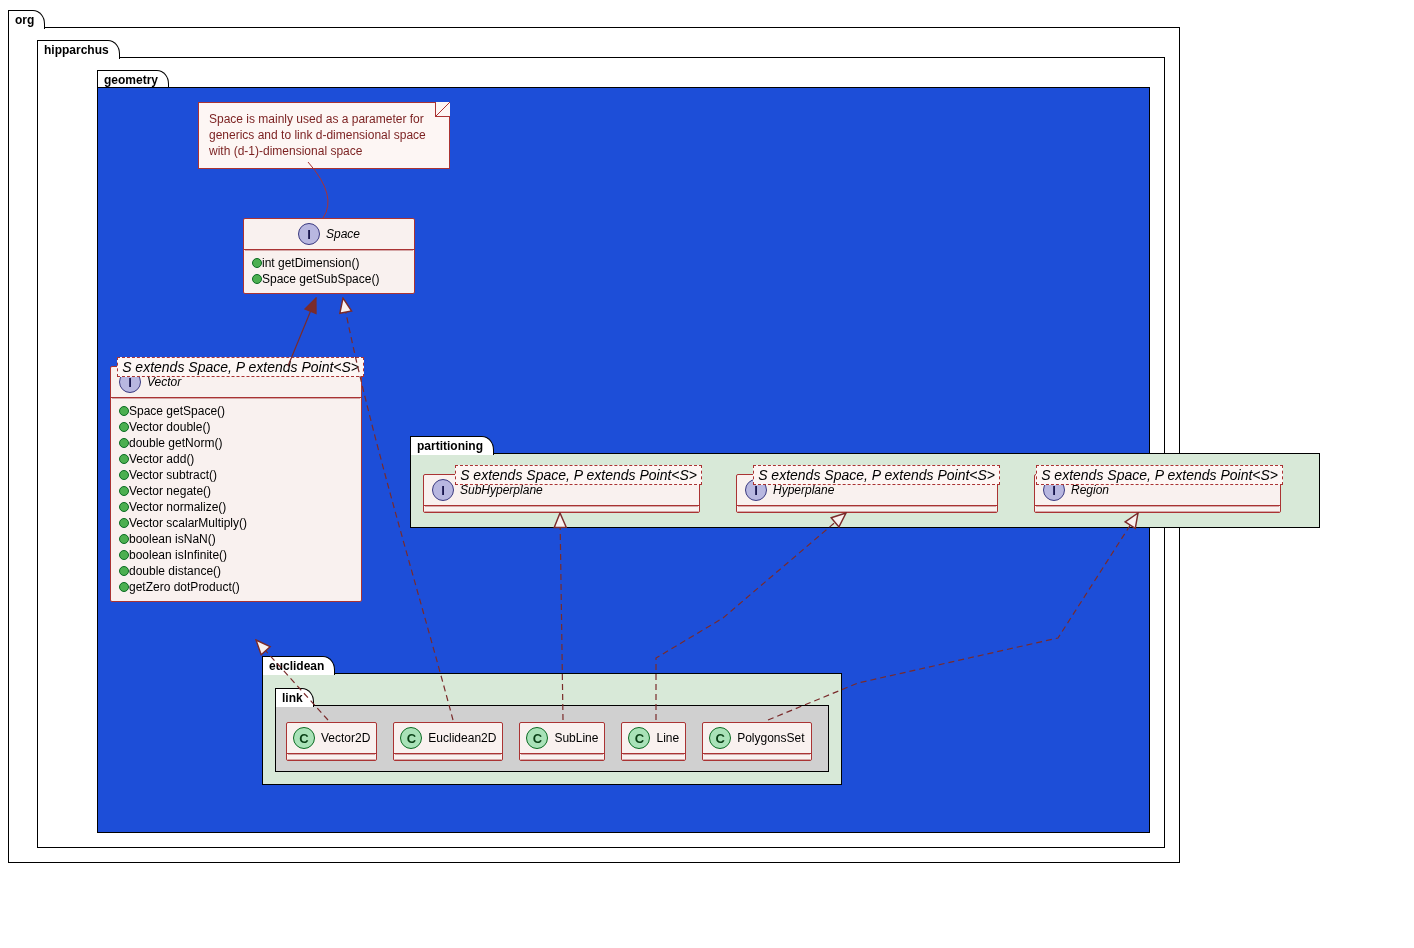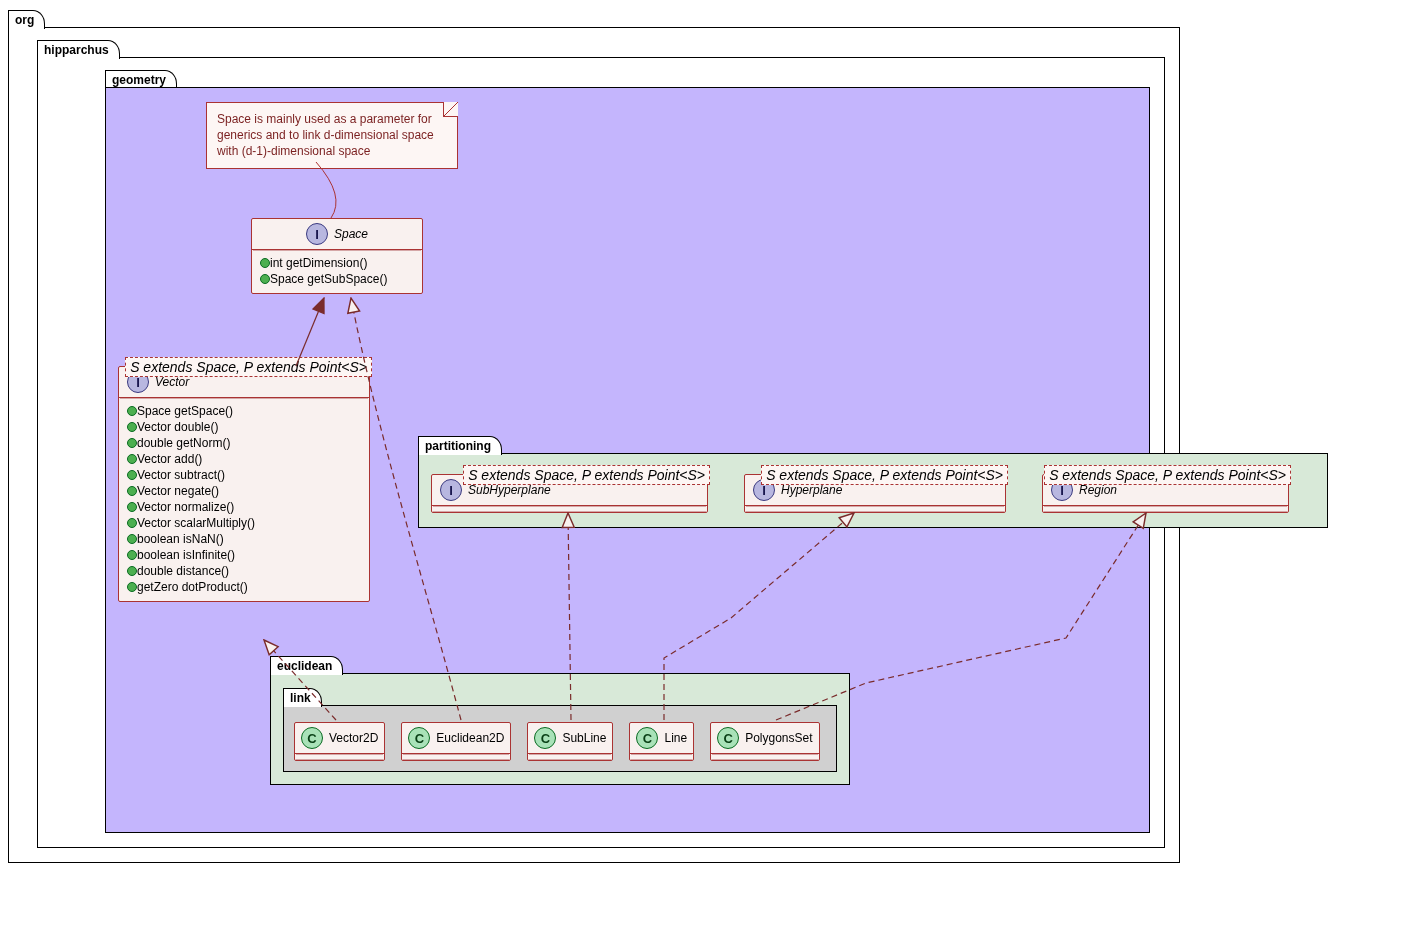--- a/index.html
+++ b/index.html
@@ -17,21 +17,21 @@
     font-weight: bold;
     background: #fff;
     border-top-right-radius: 12px 14px;
     position: relative;
     top: 1.5px;
   }
   .pkg-body {
     border: 1.5px solid #000;
     padding: 10px 14px 14px 14px;
   }
-  .pkg-geometry > .pkg-body { background: #c4b5fd; }
+  .pkg-geometry > .pkg-body { background: #1d4ed8; }
   .pkg-partitioning > .pkg-body,
   .pkg-euclidean > .pkg-body { background: #d8e9d8; }
   .pkg-twod > .pkg-body { background: #d0d0d0; padding: 16px 10px 10px 10px;}
   .note {
     position: relative;
     border: 1px solid #a33;
     background: #fdf6f4;
     color: #7a1f1f;
     padding: 8px 14px 8px 10px;
     width: 226px;
@@ -102,21 +102,21 @@
 <div style="position:relative; width:1172px;">
 
 <div class="pkg">
   <div class="pkg-tab">org</div>
   <div class="pkg-body">
 
     <div class="pkg" style="margin-left:14px;">
       <div class="pkg-tab">hipparchus</div>
       <div class="pkg-body">
 
-        <div class="pkg pkg-geometry" style="margin-left:26px;padding-left:27px;">
+        <div class="pkg pkg-geometry" style="margin-left:18px;padding-left:27px;">
           <div class="pkg-tab">geometry</div>
           <div class="pkg-body" style="position:relative; min-height:720px;">
 
             <div class="note" style="position:absolute; left:100px; top:14px;">
               <span>Space is mainly used as a parameter for generics and to link d-dimensional space with (d-1)-dimensional space</span>
               <div class="note-corner"></div>
             </div>
 
             <div class="cls-wrap" style="position:absolute; left:145px; top:130px; width:170px;">
               <div class="cls" style="width:170px;">

